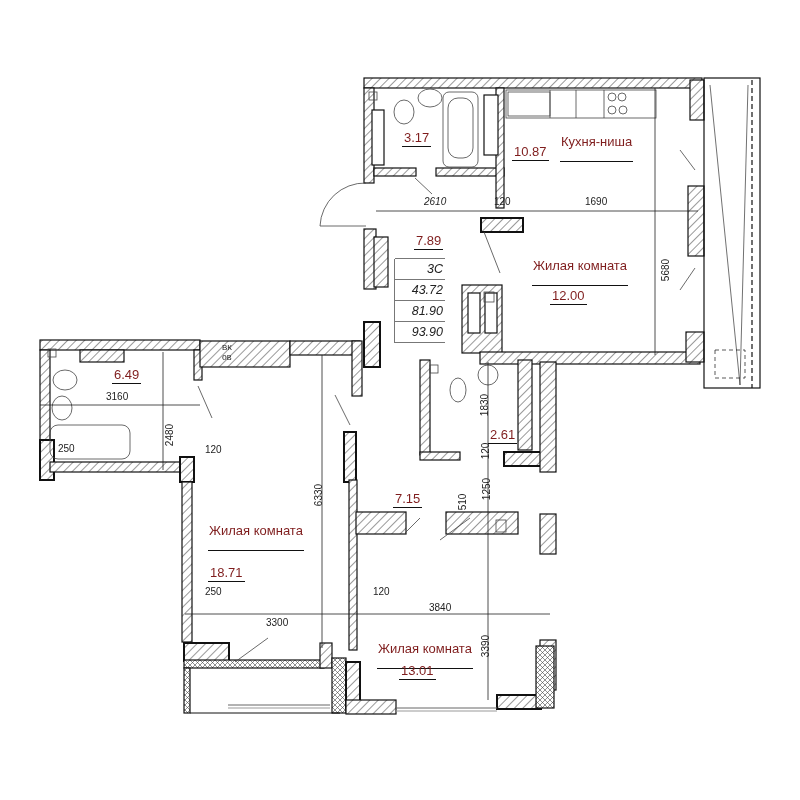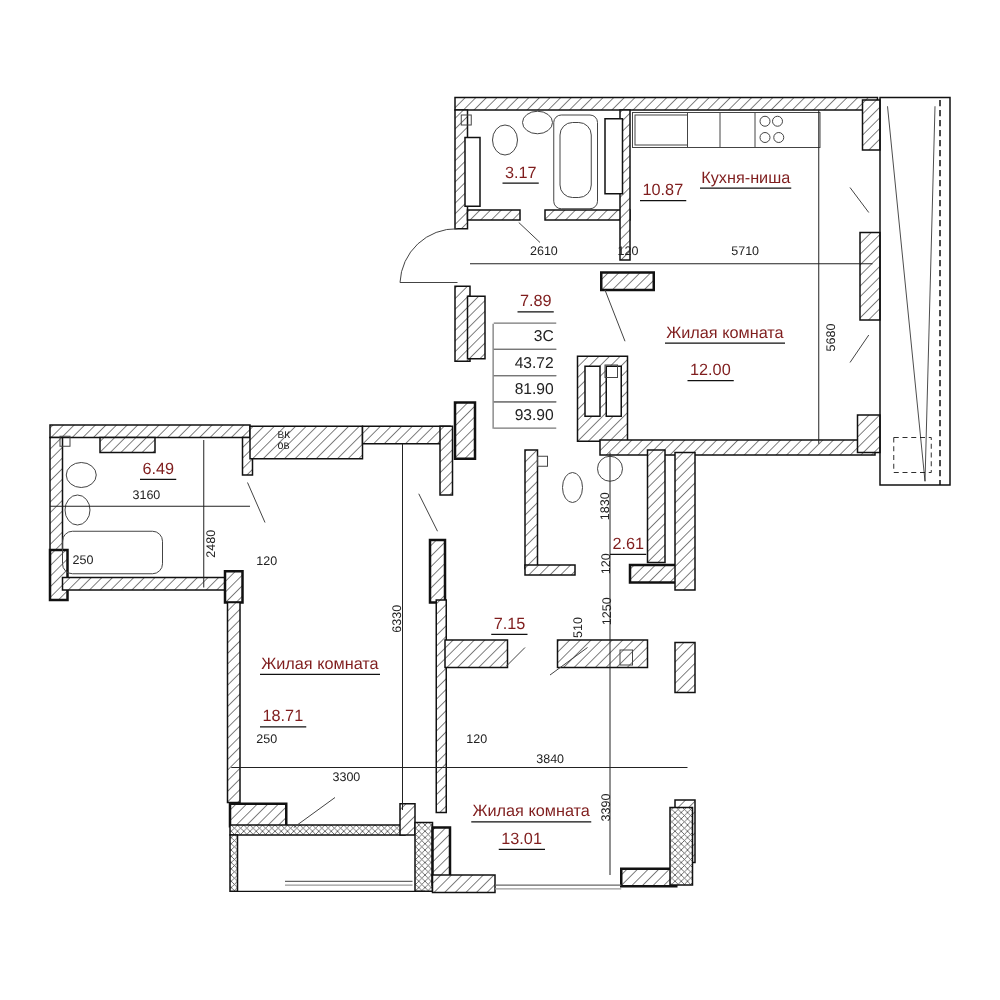--- a/index.html
+++ b/index.html
@@ -1,24 +1,24 @@
 <!DOCTYPE html>
 <html><head>
 <meta charset="utf-8">
 <style>
   html, body { margin:0; padding:0; background:#ffffff; }
   body { width:800px; height:800px; position:relative; overflow:hidden; font-family:"Liberation Sans", sans-serif; }
   svg#plan { position:absolute; left:0; top:0; }
   .lbl { position:absolute; font-family:"Liberation Sans", sans-serif; color:#7f1d1d; white-space:nowrap; line-height:1; }
   .area { font-size:13px; border-bottom:1.2px solid #111; padding:0 2px 2px 2px; }
-  .room { font-size:13px; border-bottom:1.2px solid #111; padding:0 1px 2px 1px; }
+  .room { font-size:13px; border-bottom:1.2px solid #111; padding:0 1px 13px 1px; }
   .dim { font-size:10px; color:#222; }
   .dim.v { transform:rotate(-90deg); transform-origin:center; }
   .tiny { font-size:8px; color:#222; }
-  .summary { position:absolute; left:394px; top:259px; width:50px; border-left:1px solid #777; }
+  .summary { position:absolute; left:394px; top:259px; width:50px; border-left:1px solid #777;font-style:italic; }
   .summary div { height:20px; border-bottom:1px solid #777; border-top:1px solid #777; margin-top:-1px; text-align:right; font-size:12.5px; line-height:20px; padding-right:2px; color:#222; }
 </style>
 </head>
 <body>
 
 <svg id="plan" width="800" height="800" viewBox="0 0 800 800" xmlns="http://www.w3.org/2000/svg">
   <defs>
     <pattern id="hatch" patternUnits="userSpaceOnUse" width="6" height="6" patternTransform="rotate(45)">
       <rect width="6" height="6" fill="#fff"></rect>
       <line x1="0" y1="0" x2="0" y2="6" stroke="#333" stroke-width="1"></line>
@@ -183,23 +183,23 @@
 <span class="lbl room" style="left:377px;top:642px;">Жилая комната</span>
 <span class="lbl area" style="left:399px;top:664px;">13.01</span>
 
 <div class="summary">
   <div>3С</div>
   <div>43.72</div>
   <div>81.90</div>
   <div>93.90</div>
 </div>
 
-<span class="lbl dim" style="left:424px;top:197px;">2610</span>
+<span class="lbl dim" style="left:424px;top:197px;font-style:italic;">2610</span>
 <span class="lbl dim" style="left:494px;top:197px;">120</span>
-<span class="lbl dim" style="left:585px;top:197px;">5710</span>
+<span class="lbl dim" style="left:585px;top:197px;">1690</span>
 <span class="lbl dim v" style="left:655px;top:265px;">5680</span>
 <span class="lbl dim" style="left:106px;top:392px;">3160</span>
 <span class="lbl dim v" style="left:159px;top:430px;">2480</span>
 <span class="lbl dim" style="left:58px;top:444px;">250</span>
 <span class="lbl dim" style="left:205px;top:445px;">120</span>
 <span class="lbl dim v" style="left:308px;top:490px;">6330</span>
 <span class="lbl dim v" style="left:474px;top:400px;">1830</span>
 <span class="lbl dim v" style="left:478px;top:446px;">120</span>
 <span class="lbl dim v" style="left:476px;top:484px;">1250</span>
 <span class="lbl dim v" style="left:455px;top:497px;">510</span>

